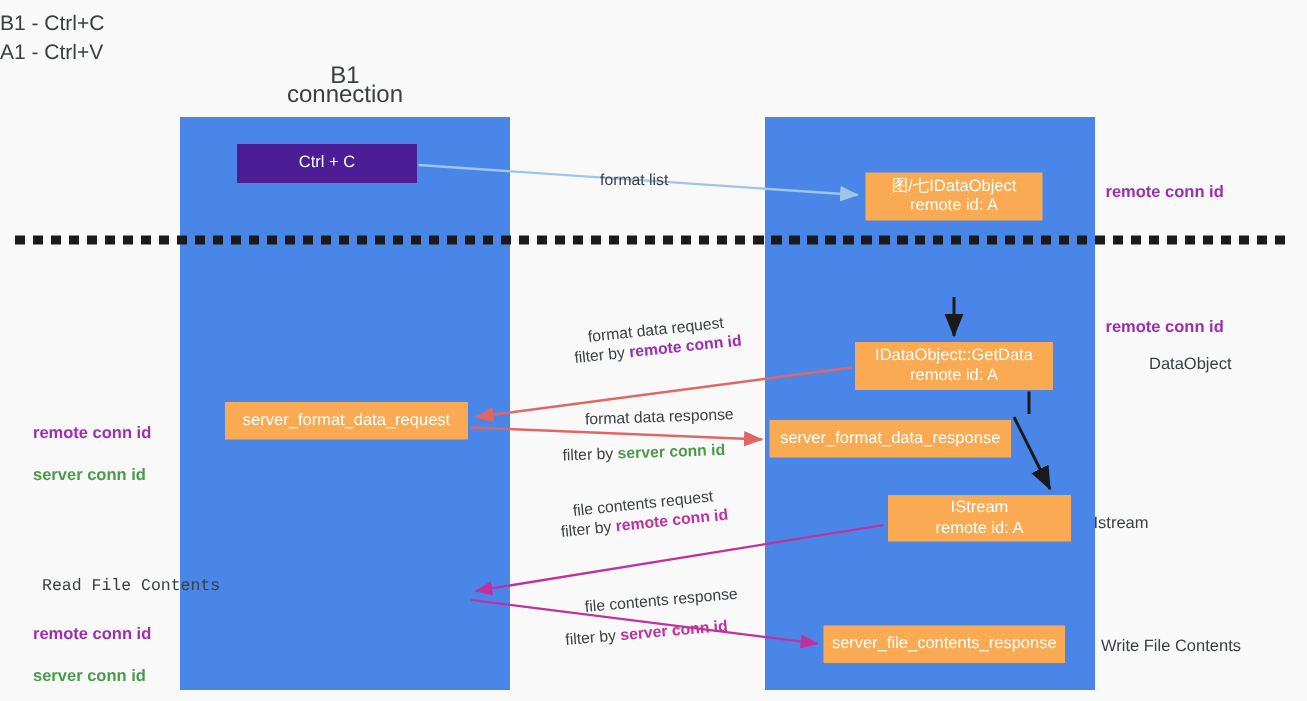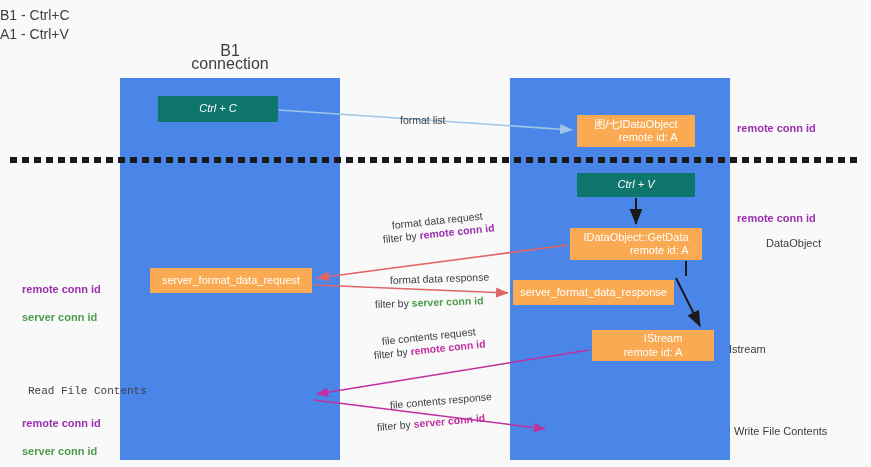--- a/index.html
+++ b/index.html
@@ -37,22 +37,22 @@
     background-image:repeating-linear-gradient(to right,#1a1a1a 0px,#1a1a1a 7px,transparent 7px,transparent 12px);
   }
 
   
   .box{
     position:absolute;display:flex;flex-direction:column;
     align-items:center;justify-content:center;
     font-size:11px;line-height:13.5px;text-align:center;
     white-space:pre-line;box-sizing:border-box;
   }
-  .box.green{background:#0f766e;color:#ffffff;font-style:italic;}
-  .box.orange{background:#f9aa52;color:#ffffff;text-align:right;}
+  .box.green{background:#4c1d95;color:#ffffff;}
+  .box.orange{background:#f9aa52;color:#ffffff;}
 
   #box-ctrl-c{left:158px;top:96px;width:120px;height:26px;}
   #box-idataobject{left:577px;top:115px;width:118px;height:32px;}
   #box-ctrl-v{left:577px;top:173px;width:118px;height:24px;}
   #box-getdata{left:570px;top:228px;width:132px;height:32px;}
   #box-sfdreq{left:150px;top:268px;width:162px;height:25px;}
   #box-sfdresp{left:513px;top:280px;width:161px;height:25px;}
   #box-istream{left:592px;top:330px;width:122px;height:31px;}
   #box-sfcreq{left:150px;top:384px;width:162px;height:25px;}
   #box-sfcresp{left:549px;top:417px;width:161px;height:25px;}
@@ -138,27 +138,27 @@
     <path d="M686,261 L686,276" stroke="#1a1a1a" stroke-width="2" fill="none"></path>
 
     <path d="M589,350 L317,394" stroke="#c0309e" stroke-width="1.5" fill="none" marker-end="url(#ah-magenta)"></path>
 
     <path d="M314,400 L545,429" stroke="#c0309e" stroke-width="1.5" fill="none" marker-end="url(#ah-magenta)"></path>
   </svg>
 
   <div class="box green" id="box-ctrl-c">Ctrl + C</div>
   <div class="box orange" id="box-idataobject">图/七IDataObject
 remote id: A</div>
-  <div class="box green" id="box-ctrl-v">Ctrl + V</div>
   <div class="box orange" id="box-getdata">IDataObject::GetData
 remote id: A</div>
   <div class="box orange" id="box-sfdreq">server_format_data_request</div>
   <div class="box orange" id="box-sfdresp">server_format_data_response</div>
   <div class="box orange" id="box-istream">IStream
 remote id: A</div>
+  <div class="box orange" id="box-sfcresp">server_file_contents_response</div>
 
   <div class="side-label purple-bold" id="lbl-remote-1">remote conn id</div>
   <div class="side-label purple-bold" id="lbl-remote-2">remote conn id</div>
   <div class="side-label plain" id="lbl-dataobject">DataObject</div>
   <div class="side-label plain" id="lbl-istream">Istream</div>
   <div class="side-label plain" id="lbl-write-file">Write File Contents</div>
 
   <div class="side-label plain" id="lbl-read-file">Read File Contents</div>
 
   <div class="side-label pair" id="lbl-conn-pair-1">

